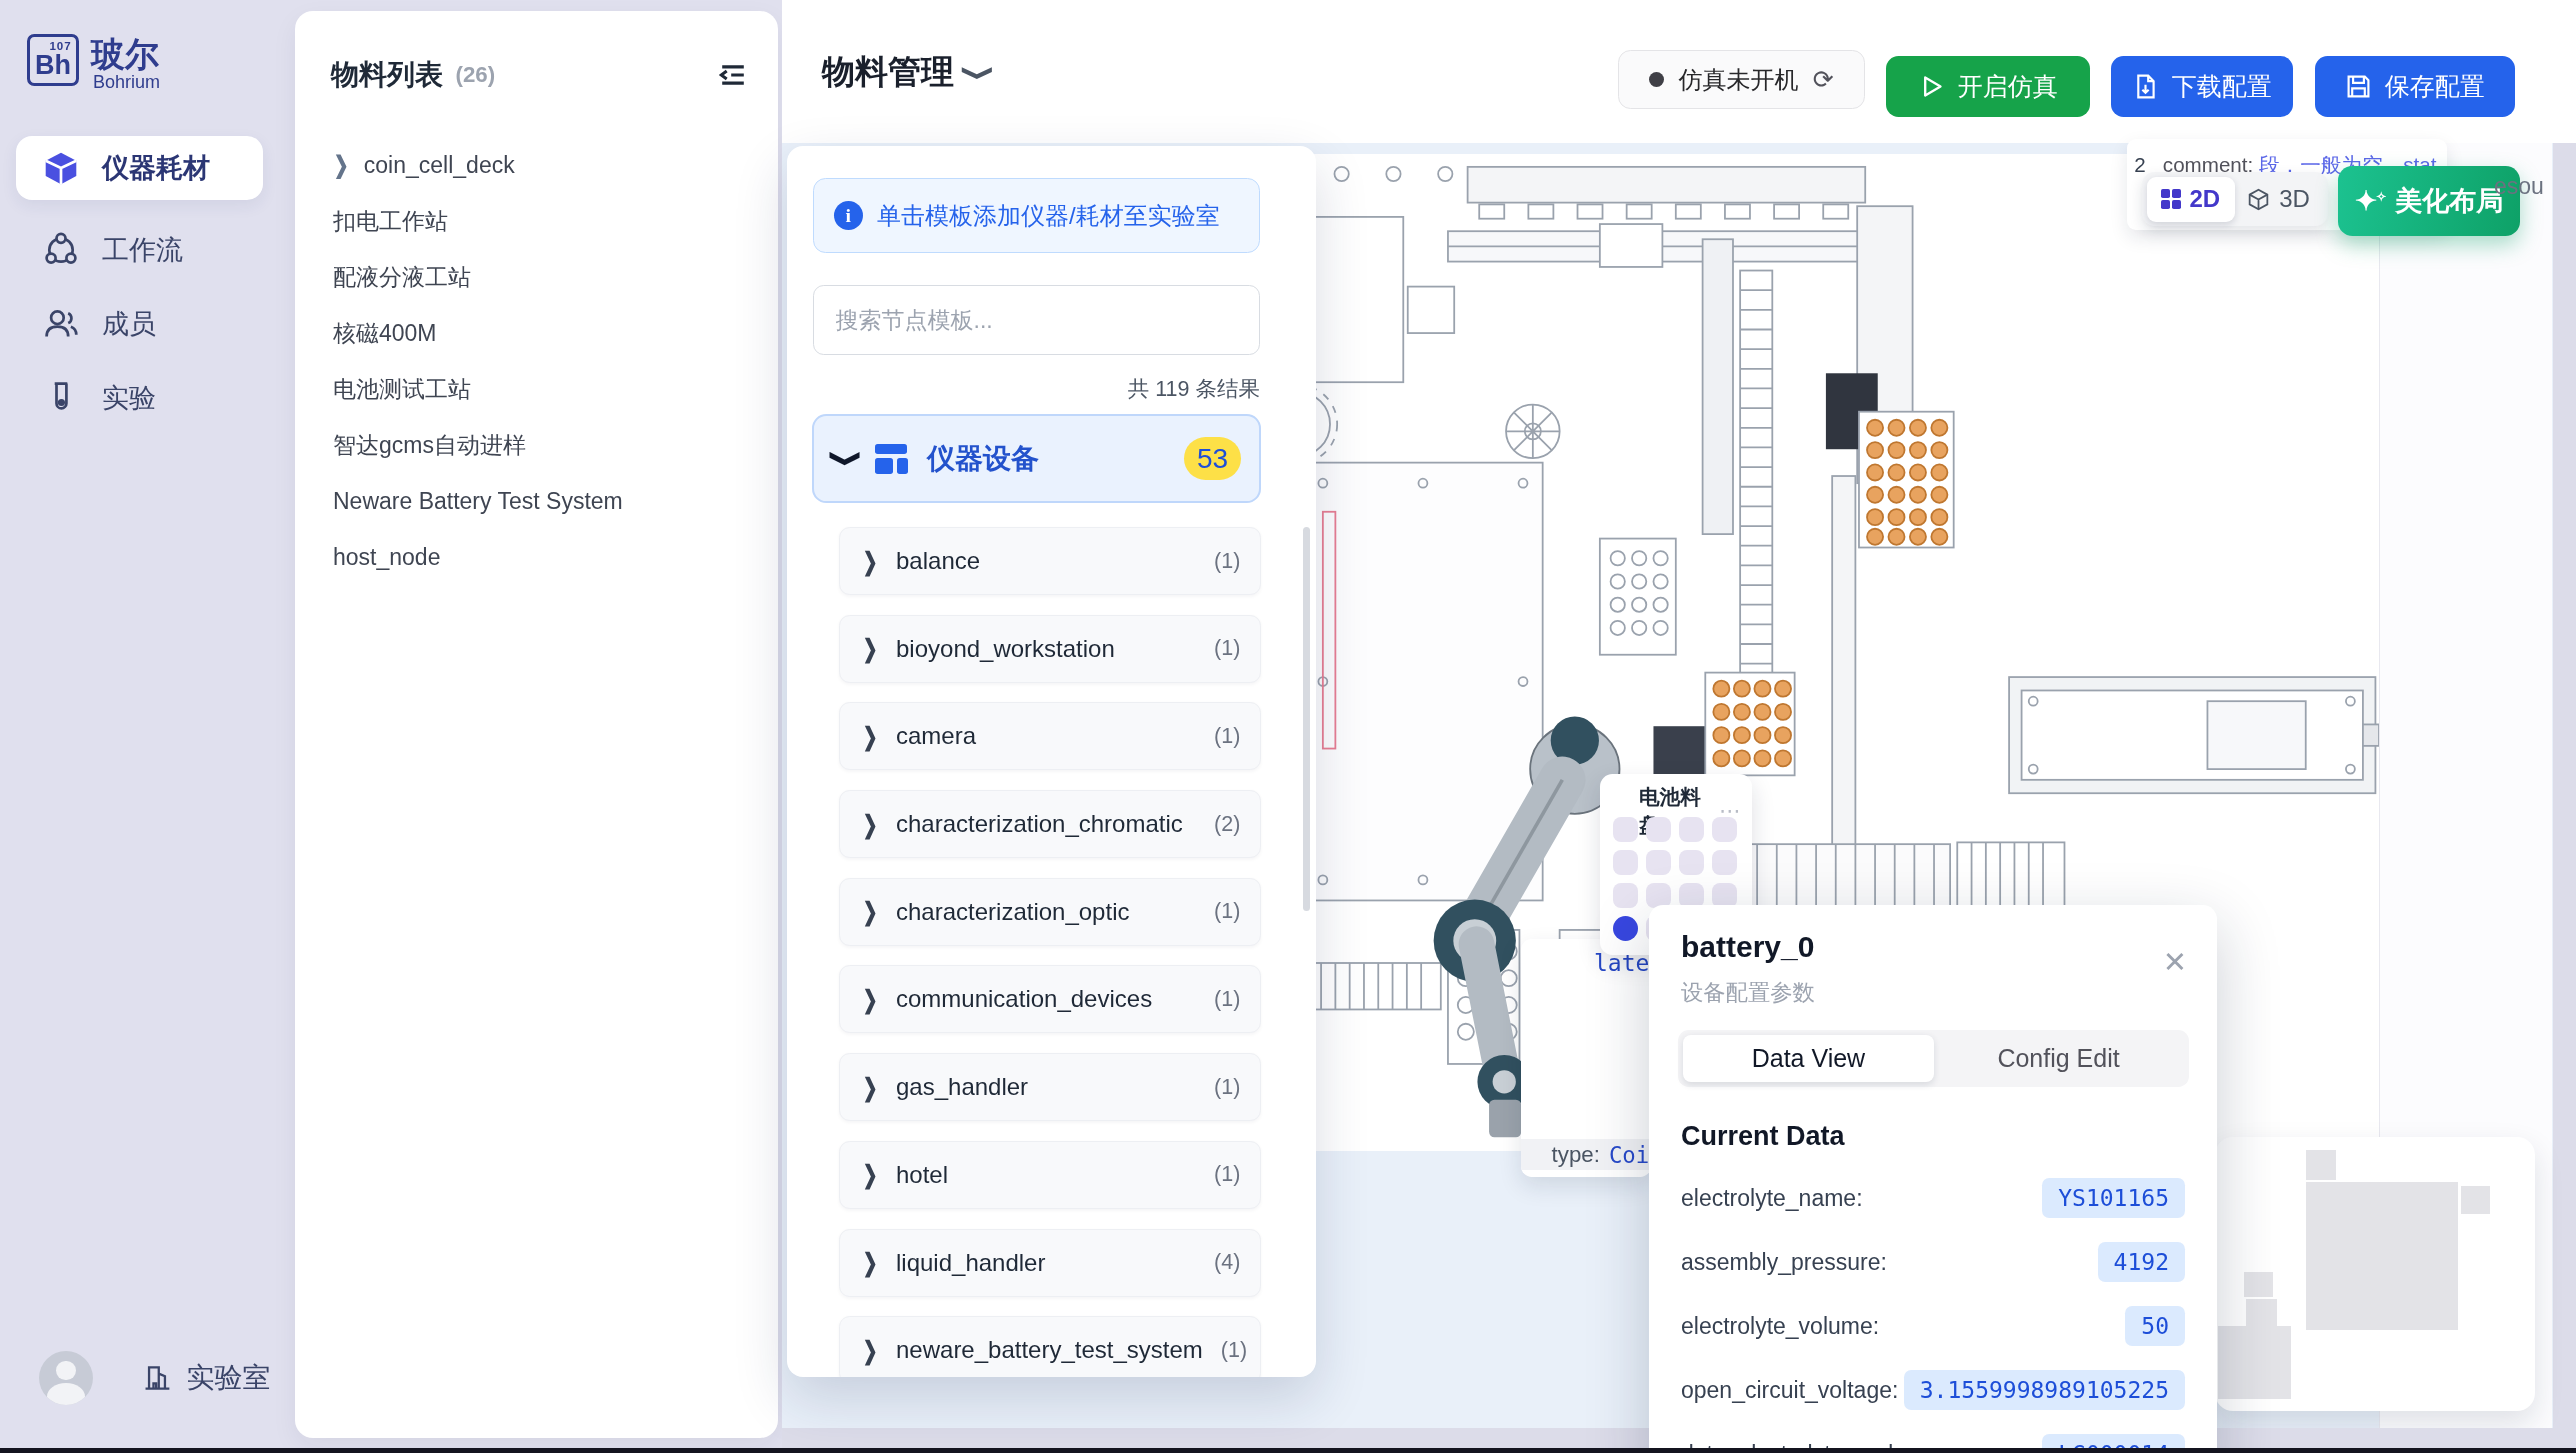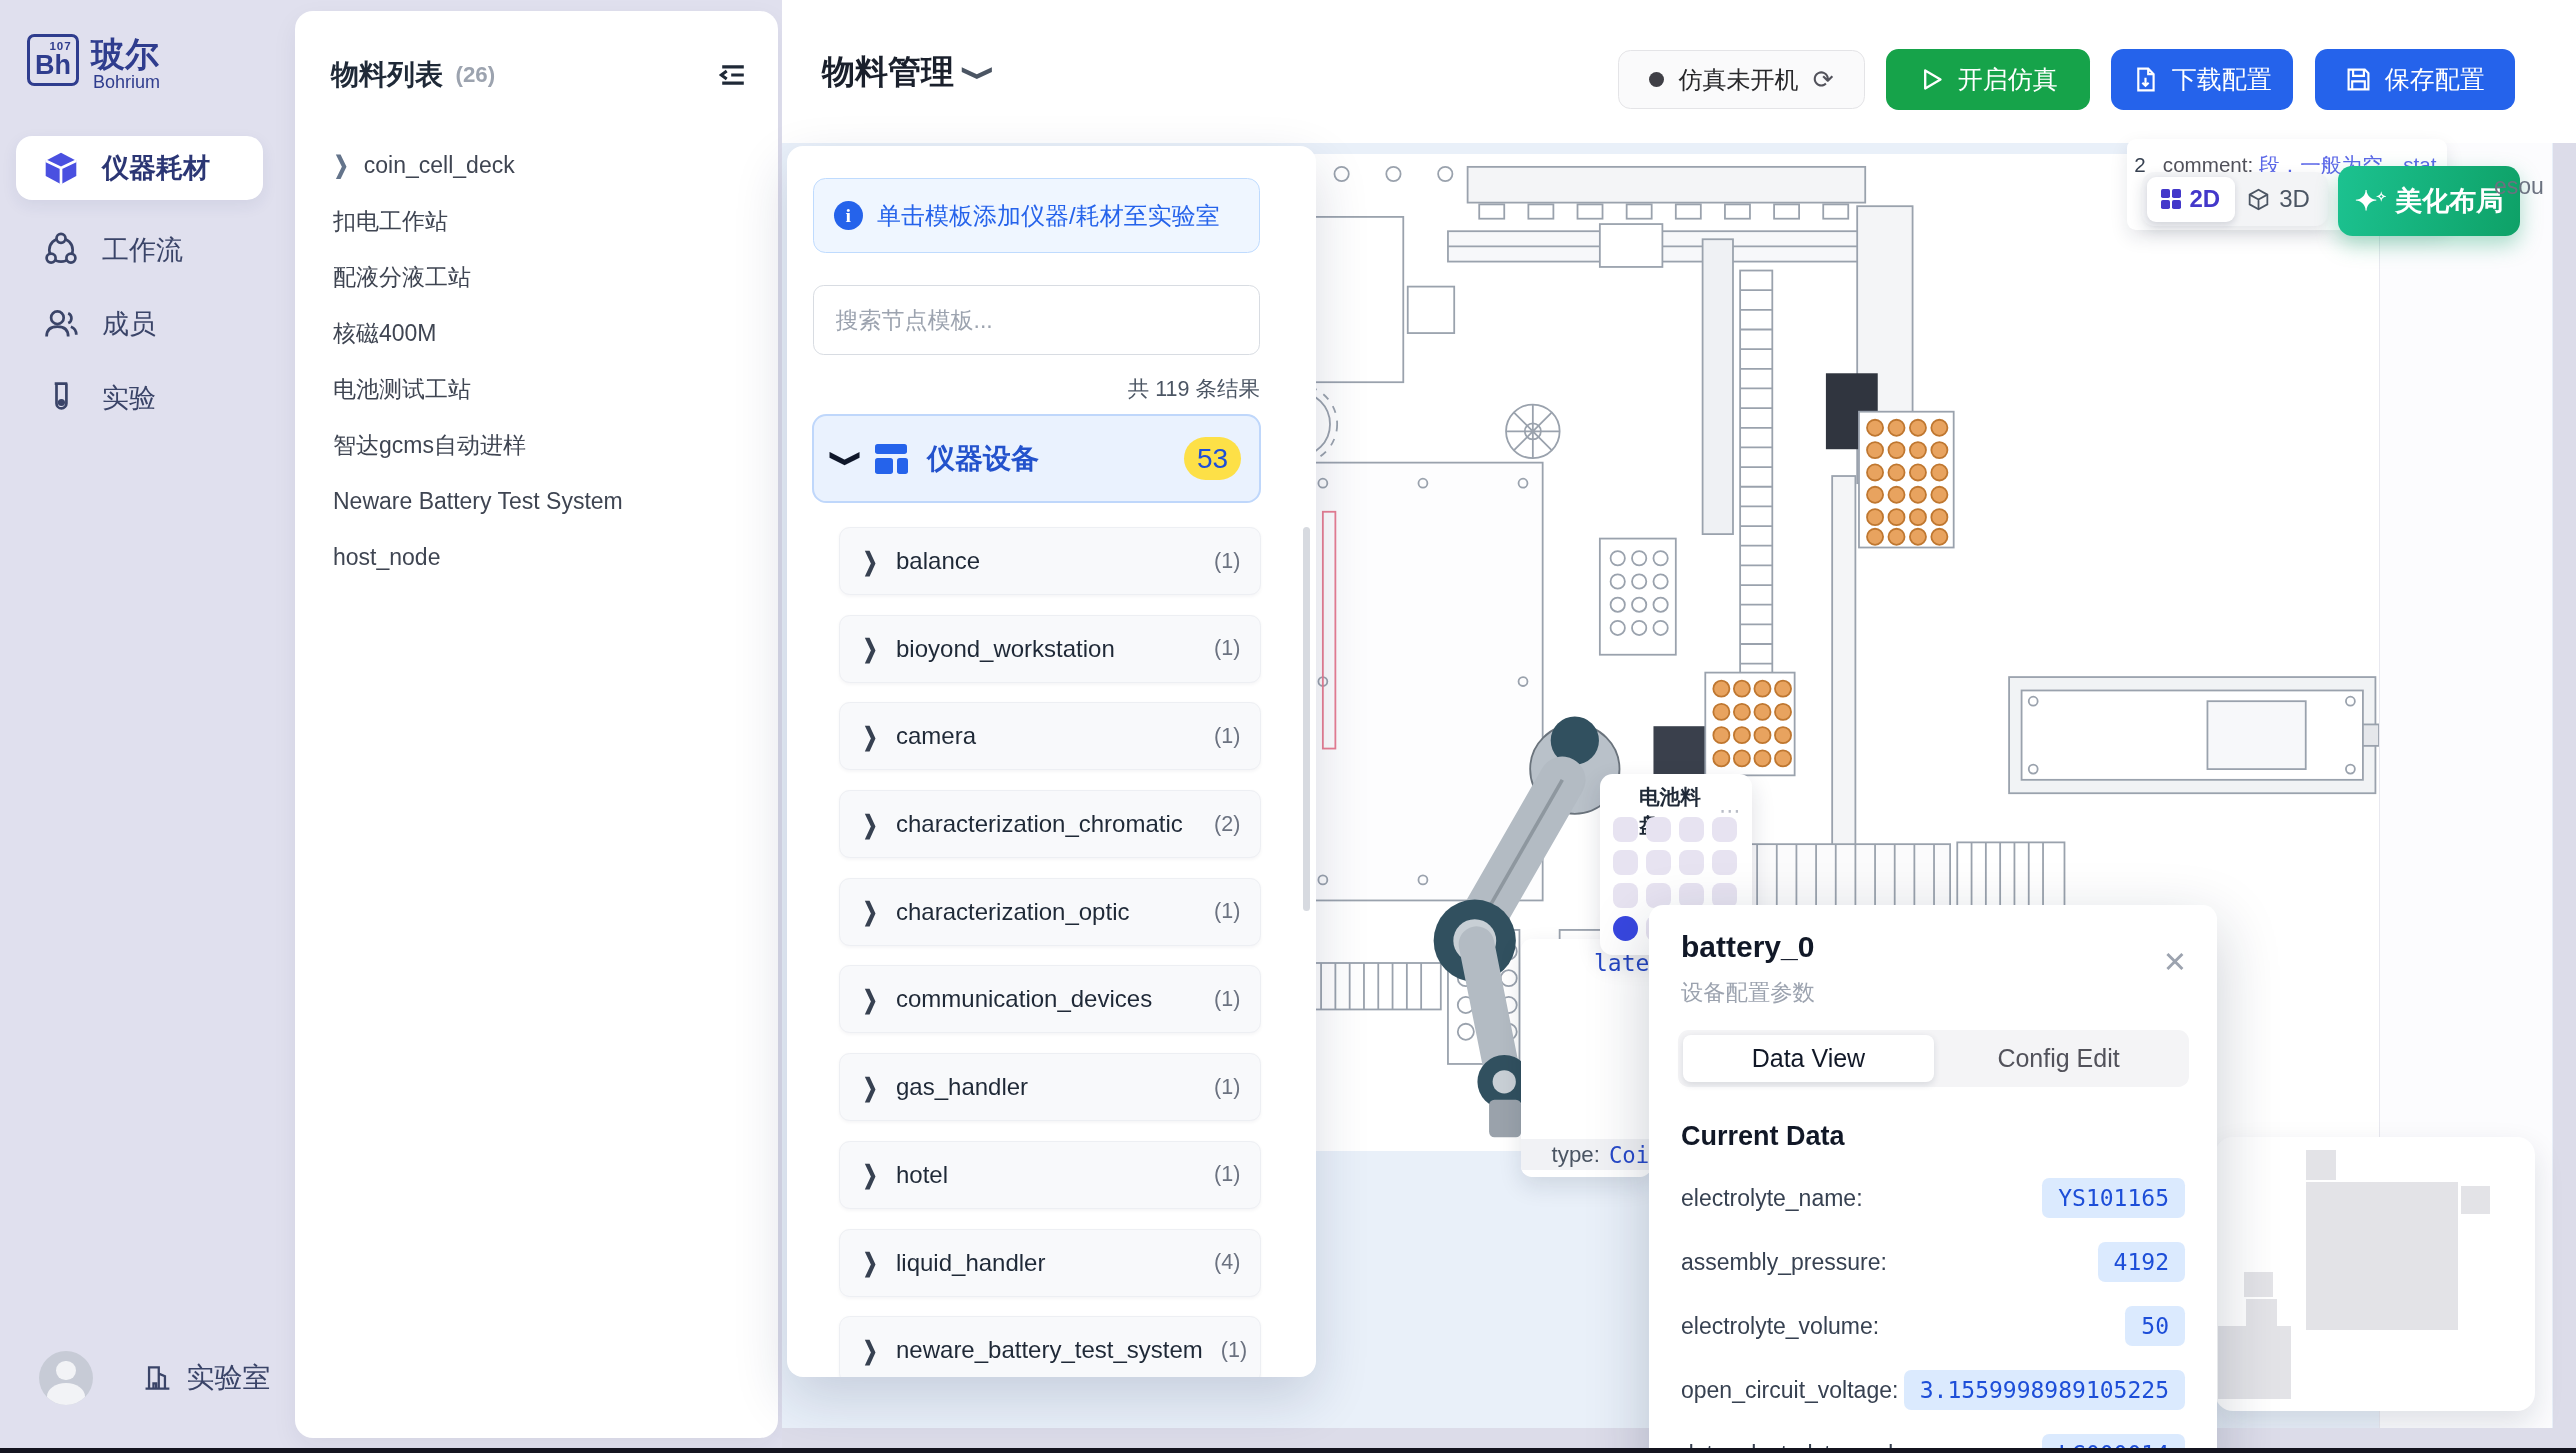--- a/index.html
+++ b/index.html
@@ -45,21 +45,21 @@
   .bottom-strip { left:782px; top:1428px; width:1794px; height:19.7px; background:#DCDCE9;}
   .bottom-line { left:0; top:1448px; width:2576px; height:5.4px; background:#14141F;}
   .page-title-wrap { left:822px; top:50px; display:flex; align-items:center; gap:16px; cursor:pointer;}
   .page-title { font-size:33px; font-weight:bold; color:#1A202C;}
   .title-chevron { font-size:21.5px; color:#4B5563; transform:rotate(90deg) scale(1,1.4); display:inline-block;}
   .status-pill { left:1618px; top:50px; width:247px; height:59px; background:#FAFAFB; border:1.8px solid #E4E4E7; border-radius:12.5px;
     display:flex; align-items:center; justify-content:center; gap:14.3px; font-size:24px; color:#27272A; cursor:pointer;}
   .status-dot { width:15px; height:15px; border-radius:50%; background:#3F3F46;}
   .refresh-ic { font-size:25px; color:#52525B;}
   .btn { height:61px; border-radius:12.5px; display:flex; align-items:center; justify-content:center; gap:12.5px;
-    color:#fff; font-size:25px; font-weight:500; cursor:pointer; border:none;}
+    color:#fff; font-size:25px; font-weight:500; cursor:pointer; border:none;margin-top:7px;}
   .btn svg { width:27px; height:27px;}
   .btn-green { left:1886px; top:49px; width:204px; background:#16A34A;}
   .btn-blue1 { left:2111px; top:49px; width:182px; background:#2563EB;}
   .btn-blue2 { left:2315px; top:49px; width:200px; background:#2563EB;}
 
   
   .template-panel { left:787px; top:146px; width:529px; height:1231px; background:#fff; border-radius:16px;
     box-shadow:0 21.5px 54px rgba(25,35,80,.16); overflow:hidden;}
   .tp-banner { position:absolute; left:26px; top:32px; width:447px; height:75px; background:#EFF6FF; border:1.8px solid #BFDBFE;
     border-radius:12.5px; display:flex; align-items:center; gap:14.3px; padding-left:19.7px; color:#2563EB; font-size:24px;}

